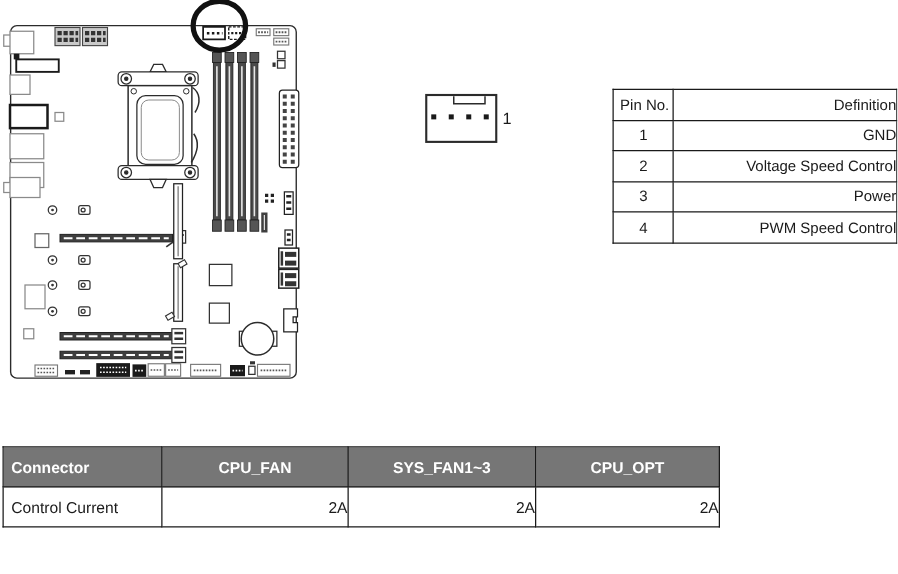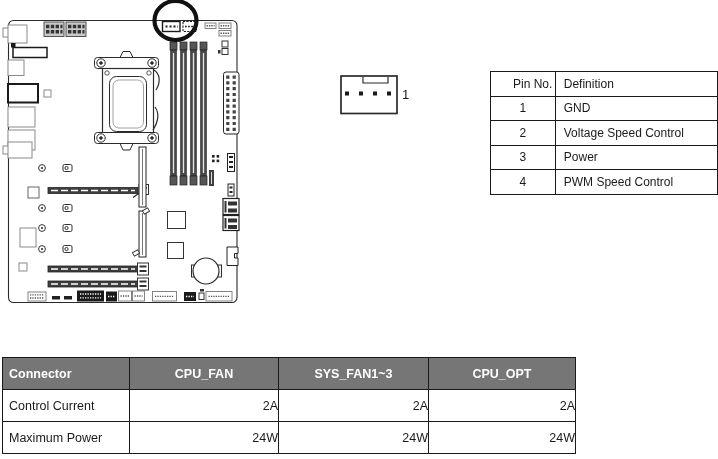--- a/index.html
+++ b/index.html
@@ -5,22 +5,22 @@
   html,body{margin:0;padding:0;background:#ffffff;}
   .page{position:relative;width:718px;height:459px;background:#fff;overflow:hidden;
         font-family:"Liberation Sans", sans-serif;color:#1a1a1a;}
   svg{position:absolute;display:block;}
   
   table{border-collapse:collapse;position:absolute;table-layout:fixed;}
   .pin-table{left:490px;top:71px;}
   .pin-table td,.pin-table th{border:1.2px solid #1a1a1a;font-size:12px;font-weight:normal;
         height:23.5px;padding:0;background:#fff;}
   .pin-table .col-pin{width:46px;text-align:center;}
-  .pin-table .col-def{width:172px;text-align:left;padding-left:8px;}
-  .pin-table th.col-pin{text-align:left;padding-left:22px;}
+  .pin-table .col-def{width:172px;text-align:right;padding-left:8px;}
+  .pin-table th.col-pin{text-align:center;padding-left:2px;}
   
   .spec-table{left:2px;top:357px;}
   .spec-table td,.spec-table th{border:1.2px solid #1a1a1a;font-size:12.5px;height:31px;padding:0;}
   .spec-table th{background:var(--table-header-bg,#767676);color:var(--table-header-text,#ffffff);
         font-weight:bold;}
   .spec-table th.c0{width:120px;text-align:left;padding-left:6px;}
   .spec-table th.c1{width:148px;} .spec-table th.c2{width:149px;} .spec-table th.c3{width:146px;margin-left:30px;}
   .spec-table td.label{text-align:left;padding-left:6px;background:#fff;}
   .spec-table td.val{text-align:right;background:#fff;}
   .figure-label{font-size:13px;fill:#1a1a1a;font-family:"Liberation Sans",sans-serif;}
@@ -296,22 +296,16 @@
       <th class="c1">CPU_FAN</th>
       <th class="c2">SYS_FAN1~3</th>
       <th class="c3">CPU_OPT</th>
     </tr>
     <tr>
       <td class="label">Control Current</td>
       <td class="val">2A</td>
       <td class="val">2A</td>
       <td class="val">2A</td>
     </tr>
-    <tr>
-      <td class="label">Maximum Power</td>
-      <td class="val">24W</td>
-      <td class="val">24W</td>
-      <td class="val">24W</td>
-    </tr>
   </tbody>
     </table>
 
 </div>
 
 </body></html>

